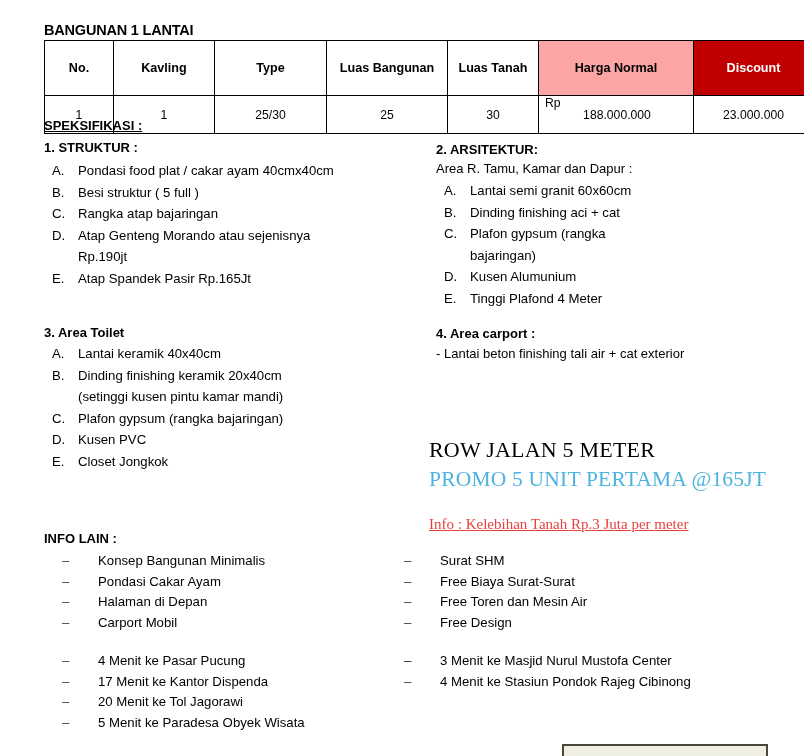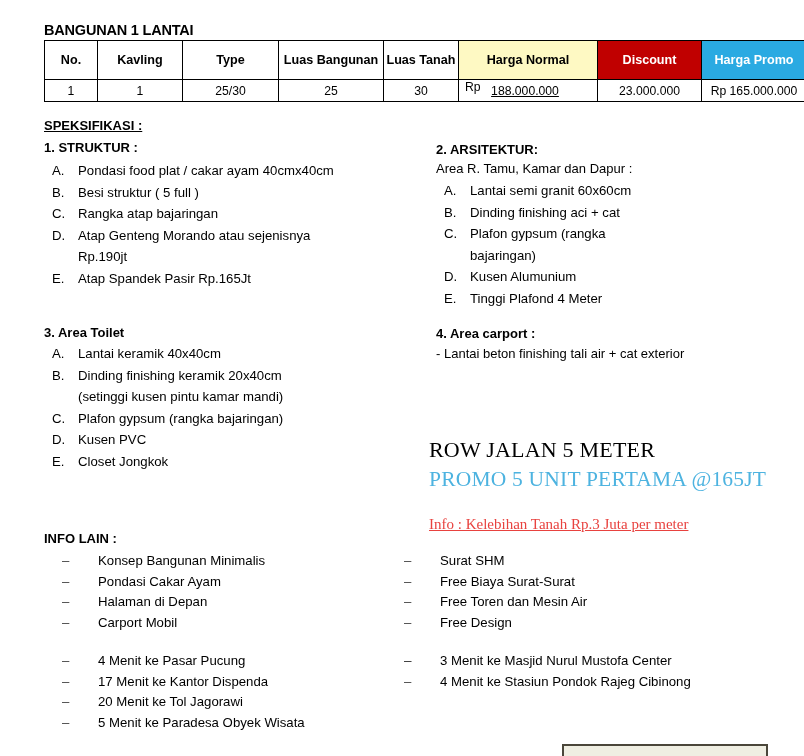--- a/index.html
+++ b/index.html
@@ -32,42 +32,41 @@
     left: 44px;
     top: 40px;
     width: 724px;
     border-collapse: collapse;
     table-layout: fixed;
   }
   .price-table td, .price-table th {
     border: 1.6px solid #000;
     font-size: 12.5px;
     text-align: center;
-    padding: 0;
+    padding: 8px;
     font-weight: normal;
   }
   .price-table thead th {
     height: 38px;
     font-weight: bold;
     font-size: 12.6px;
   }
   .price-table tbody td {
     height: 21px;
     font-size: 12.2px;
   }
   .th-plain { background: #ffffff; }
-  .th-yellow { background: #fef9c3; color: #000; }
+  .th-yellow { background: #fca5a5; color: #000; }
   .th-red { background: #c00000; color: #ffffff; }
   .th-blue { background: #2aaae2; color: #ffffff; }
 
   .cell-rp {
     position: relative;
     text-align: right;
     padding-right: 6px !important;
-    text-decoration: underline;
   }
   .cell-rp .rp-sym {
     position: absolute;
     left: 6px;
     top: 0;
   }
   .cell-bold { font-weight: bold; }
 
   
   .abs { position: absolute; }

